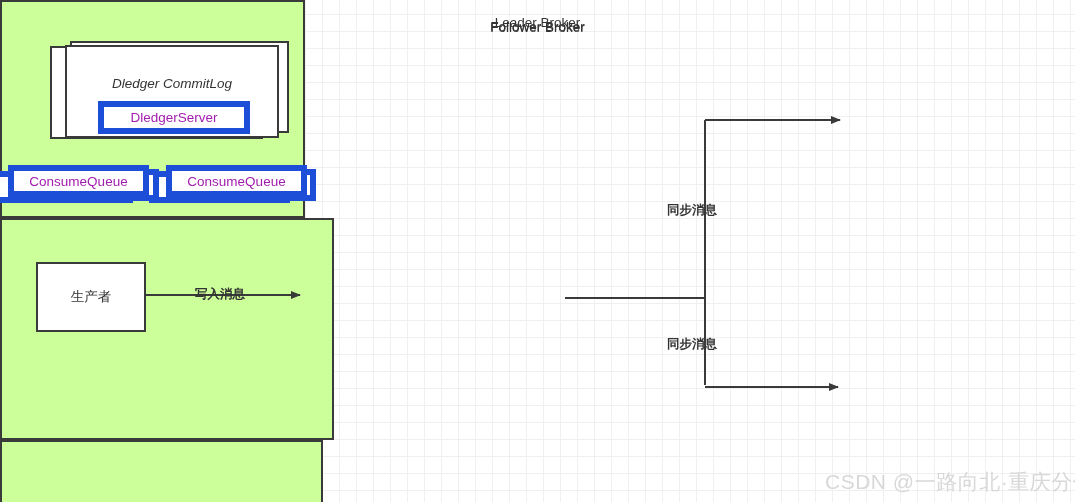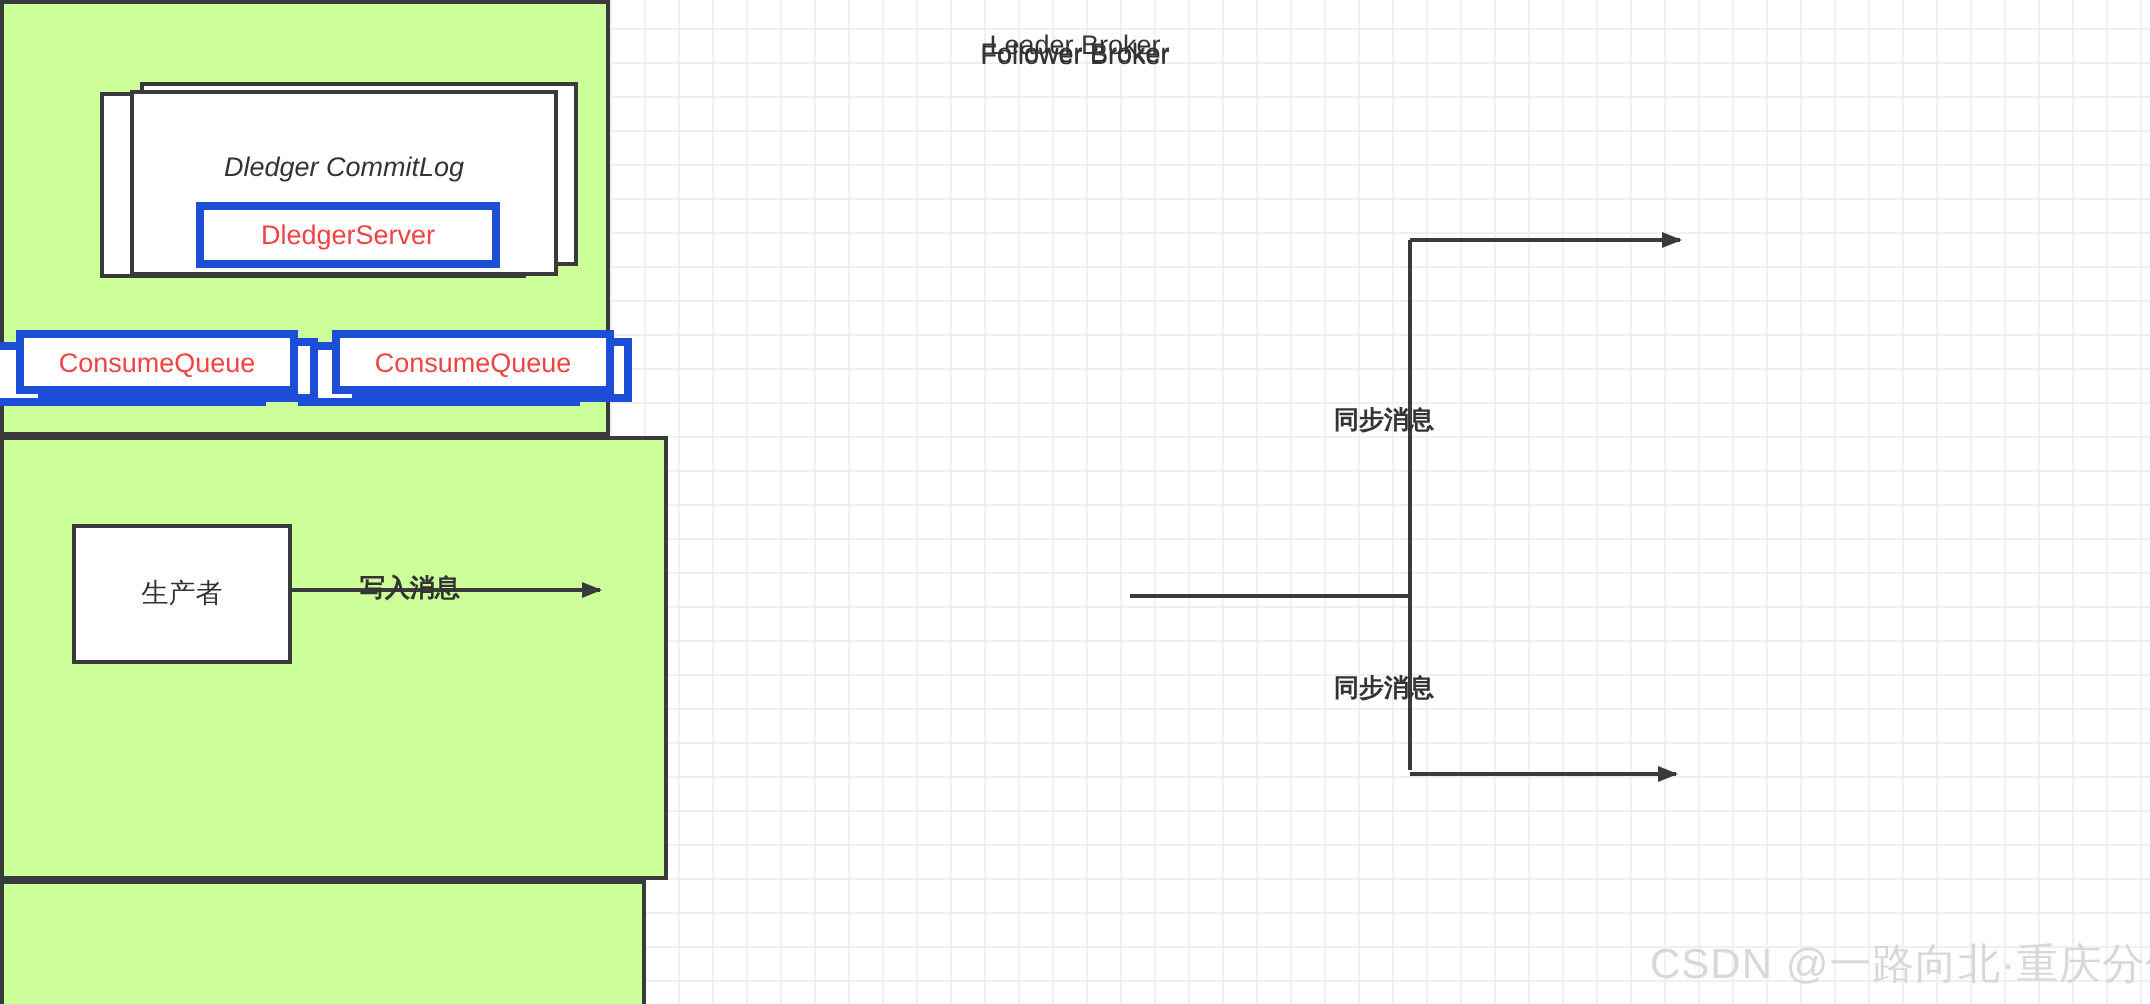--- a/index.html
+++ b/index.html
@@ -52,23 +52,23 @@
     position: absolute;
     left: 0;
     right: 0;
     text-align: center;
     color: #333333;
     font-size: 13.5px;
     white-space: nowrap;
   }
   .whitebox {
     background: #ffffff;
-    border: 4px solid #1d4ed8;
+    border: 6px solid #1d4ed8;
     font-size: 13.5px;
-    color: #ef4444;
+    color: #a21caf;
   }
   .plain-box {
     background: #ffffff;
     border: 2px solid #3a3a3a;
     font-size: 13.5px;
     color: #333333;
   }
   .commitlog {
     background: #ffffff;
     border: 2px solid #3a3a3a;
@@ -121,21 +121,21 @@
 
     <path d="M705,120 L840,120" stroke="#3a3a3a" stroke-width="2" fill="none" marker-end="url(#arrow)"></path>
 
     <path d="M705,387 L838,387" stroke="#3a3a3a" stroke-width="2" fill="none" marker-end="url(#arrow)"></path>
   </svg>
 
   <div class="node plain-box" style="left:36px; top:262px; width:110px; height:70px;">
     <span>生产者</span>
   </div>
 
-  <div class="edge-label" style="left:180px; top:286px;">写入消息</div>
+  <div class="edge-label" style="left:195px; top:286px;">写入消息</div>
 
   <div class="broker" style="left:766px; top:6px; width:301px; height:214px;">
     <div class="broker-title" style="top:20px;">Follower Broker</div>
 
     <div class="commitlog" style="position:absolute; left:50px; top:46px; width:209px; height:89px;">
       <div class="commitlog-label" style="top:28px;">Dledger CommitLog</div>
     </div>
 
     <div class="node whitebox" style="left:84px; top:104px; width:148px; height:33px;">
       <span>DledgerServer</span>

